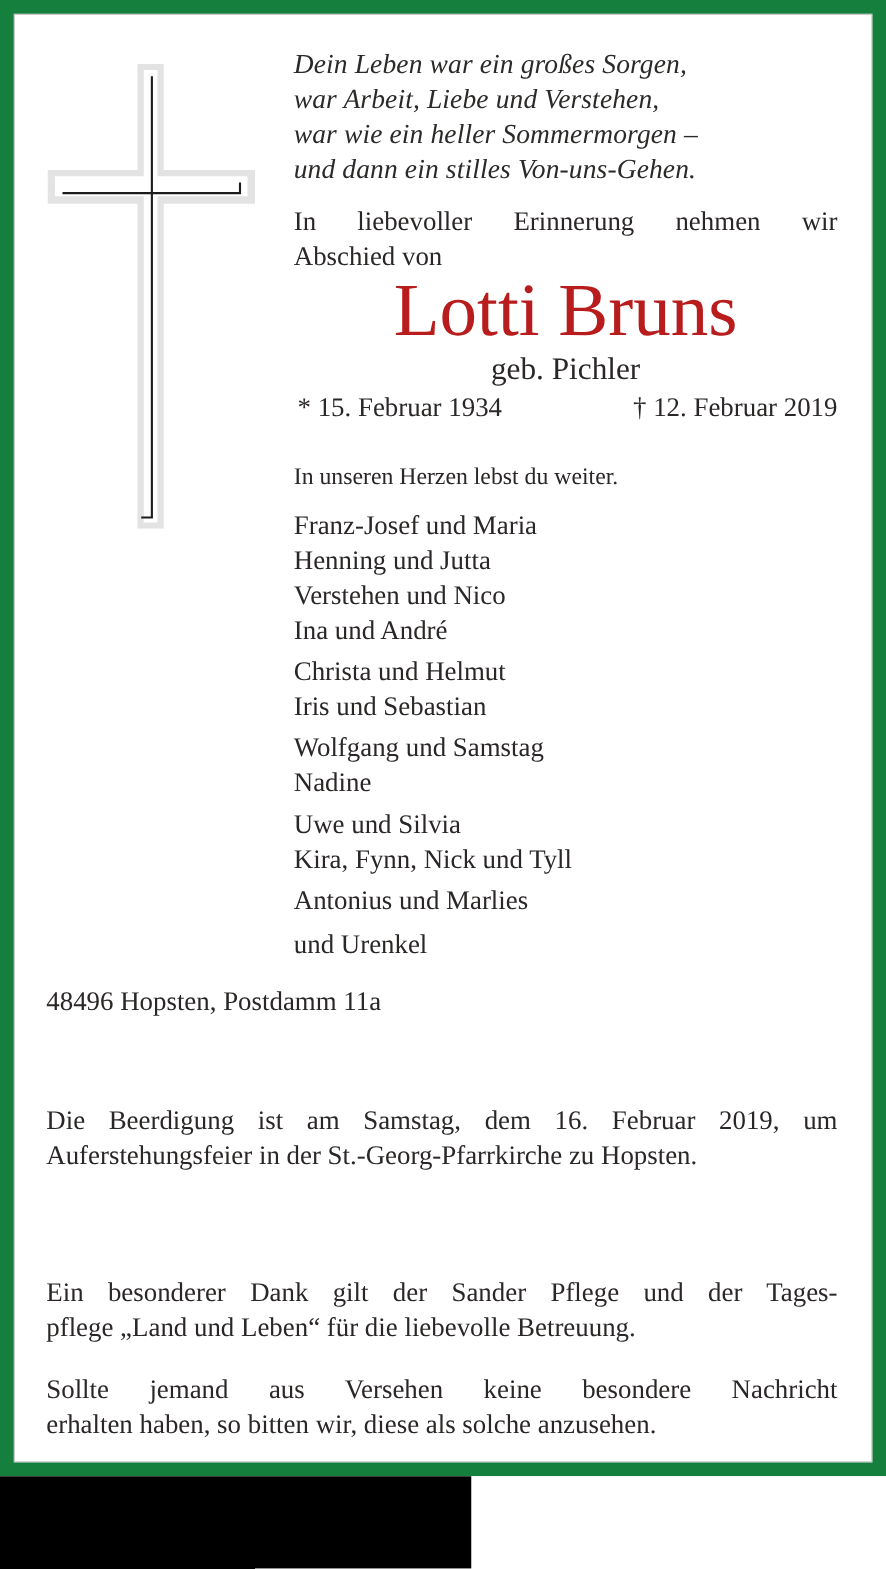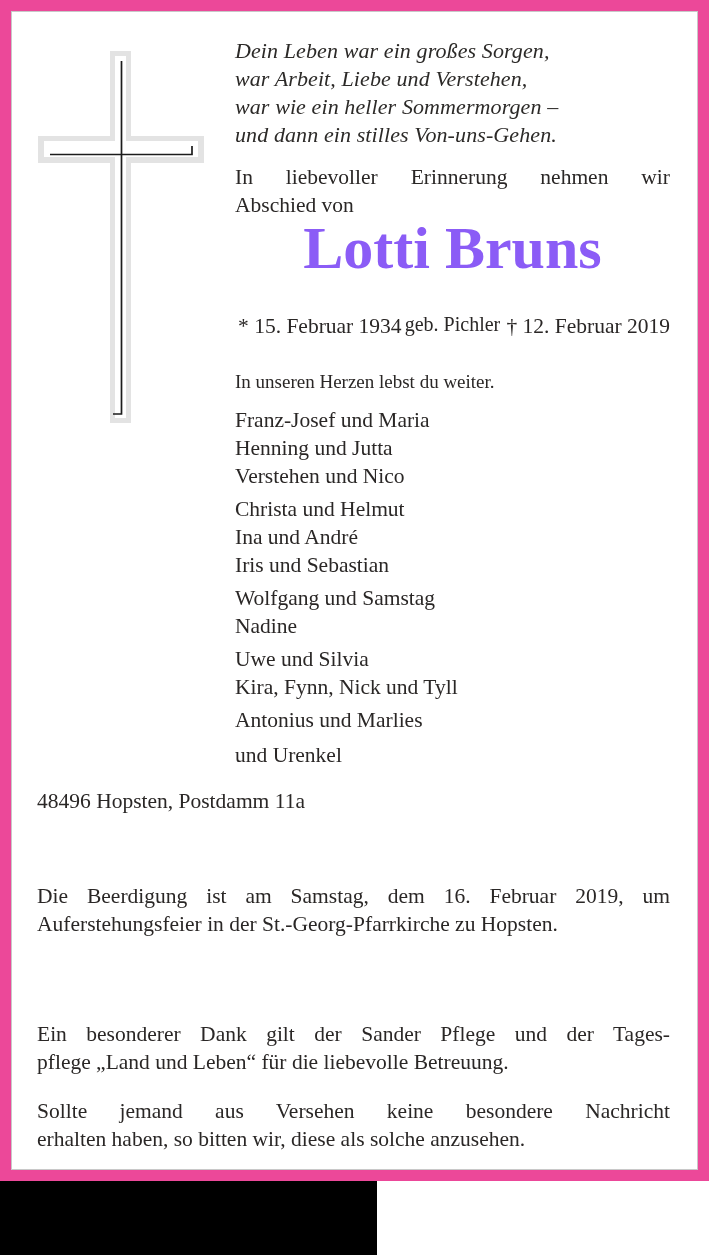--- a/index.html
+++ b/index.html
@@ -10,21 +10,21 @@
     color:#2a2726;
     -webkit-font-smoothing:antialiased;
   }
   .page { position:relative; width:709px; height:1255px; background:#ffffff; overflow:hidden; }
 
   
   .card {
     position:absolute; left:0; top:0;
     width:709px; height:1181px;
     background:#ffffff;
-    border:11px solid #ec4899;
+    border:11px solid #15803d;
     box-shadow: inset 0 0 0 1px #c8c8c8;
   }
   .card-inner { position:relative; width:100%; height:100%; }
 
   
   .cross { position:absolute; left:27px; top:40px; }
 
   
   .jline { text-align:justify; text-align-last:justify; text-justify:inter-word; }
   .lline { text-align:left; text-align-last:left; }
@@ -36,24 +36,24 @@
     font-style:italic; font-size:22px; line-height:28px;
     color:#2c2a28; letter-spacing:0.1px;
   }
 
   
   .intro { position:absolute; left:224px; top:152px; width:435px; font-size:21.5px; line-height:28px; }
 
   
   .name {
     position:absolute; left:224px; top:206px; width:435px;
-    text-align:center; font-weight:700;
-    font-size:60px; line-height:62px; color:#8b5cf6;
+    text-align:center; font-weight:400;
+    font-size:60px; line-height:62px; color:#b91c1c;
   }
-  .maiden { position:absolute; left:224px; top:272px; width:435px; text-align:center; font-size:20px; line-height:26px;margin-top:28px; }
+  .maiden { position:absolute; left:224px; top:272px; width:435px; text-align:center; font-size:25px; line-height:26px; }
   .dates {
     position:absolute; left:227px; top:301px; width:432px;
     display:flex; justify-content:space-between;
     font-size:21.5px; line-height:28px;gap:25px;
   }
 
   .herzen { position:absolute; left:224px; top:357px; font-size:19px; line-height:28px; }
 
   
   .family { position:absolute; left:224px; top:395px; font-size:21.5px; line-height:28px; }
@@ -109,22 +109,22 @@
         <span class="nowrap">* 15. Februar 1934</span>
         <span class="nowrap">† 12. Februar 2019</span>
       </div>
 
       <div class="herzen nowrap">In unseren Herzen lebst du weiter.</div>
 
       <div class="family">
         <div class="fl bold">Franz-Josef und Maria</div>
         <div class="fl">Henning und Jutta</div>
         <div class="fl">Verstehen und Nico</div>
+        <div class="fl">Ina und André</div>
         <div class="fl bold">Christa und Helmut</div>
-        <div class="fl">Ina und André</div>
         <div class="fl">Iris und Sebastian</div>
         <div class="fl bold">Wolfgang und Samstag</div>
         <div class="fl">Nadine</div>
         <div class="fl bold">Uwe und Silvia</div>
         <div class="fl">Kira, Fynn, Nick und Tyll</div>
         <div class="fl bold">Antonius und Marlies</div>
         <div class="fl gap">und Urenkel</div>
       </div>
 
       <div class="address">48496 Hopsten, Postdamm 11a</div>

